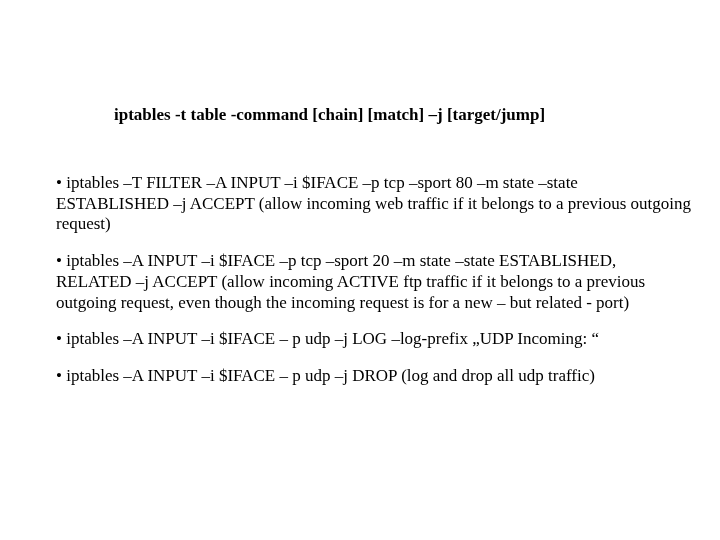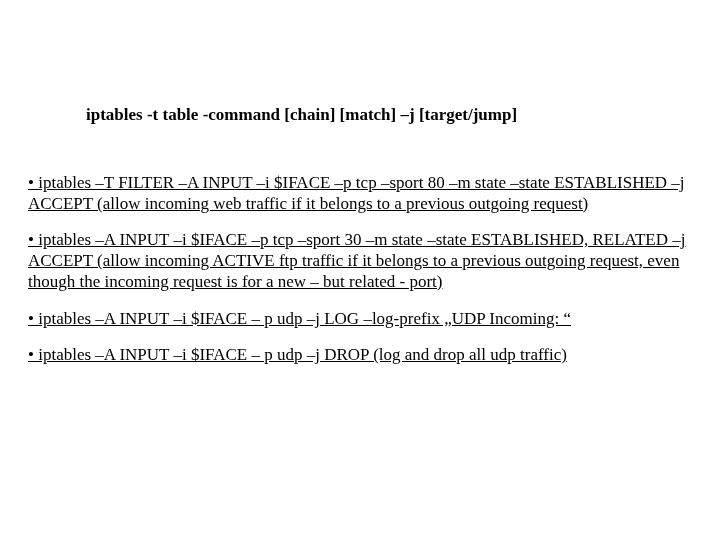--- a/index.html
+++ b/index.html
@@ -8,45 +8,45 @@
     width: 720px;
     height: 540px;
     background: #ffffff;
     font-family: "Times New Roman", Times, serif;
     font-size: 17px;
     color: #000000;
   }
   .page {
     padding: 0 28px;
     box-sizing: border-box;
+    margin-left: 28px;
   }
   .syntax {
     font-weight: bold;
     margin-top: 105px;
     margin-left: 58px;
     margin-bottom: 48px;
   }
   .example-label {
     margin-bottom: 18px;
   }
   .bullet {
     margin-bottom: 16px;
     line-height: 1.22;
-    text-decoration: underline;
   }
 </style>
 </head>
 <body>
 
 <div class="page">
 
   <div class="syntax">iptables  -t table -command [chain]  [match] –j [target/jump]</div>
 
 
   <div class="bullet">• iptables –T FILTER –A INPUT –i $IFACE –p tcp –sport 80 –m state –state ESTABLISHED –j ACCEPT (allow incoming web traffic if it belongs to a previous outgoing request)</div>
 
-  <div class="bullet">• iptables –A INPUT –i $IFACE –p tcp –sport 30 –m state –state ESTABLISHED, RELATED –j ACCEPT (allow incoming ACTIVE ftp traffic if it belongs to a previous outgoing request, even though the incoming request is for a new – but related - port)</div>
+  <div class="bullet">• iptables –A INPUT –i $IFACE –p tcp –sport 20 –m state –state ESTABLISHED, RELATED –j ACCEPT (allow incoming ACTIVE ftp traffic if it belongs to a previous outgoing request, even though the incoming request is for a new – but related - port)</div>
 
   <div class="bullet">• iptables –A INPUT –i $IFACE – p udp –j LOG –log-prefix „UDP Incoming: “</div>
 
   <div class="bullet">• iptables –A INPUT –i $IFACE – p udp –j DROP (log and drop all udp traffic)</div>
 
 </div>
 
 </body></html>

